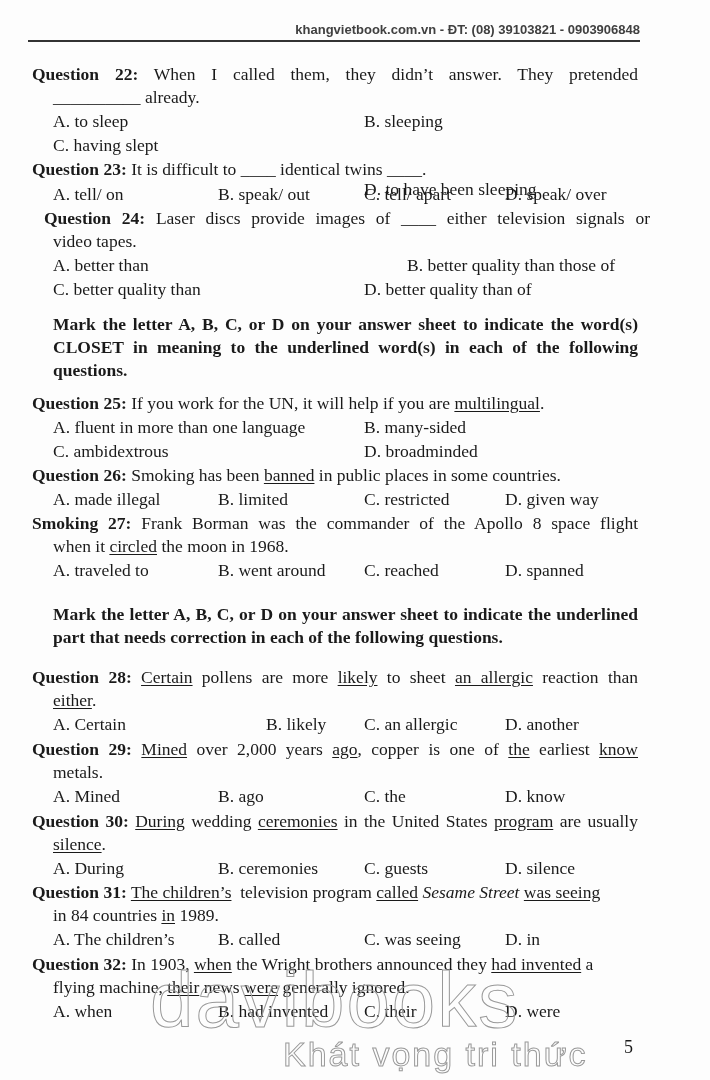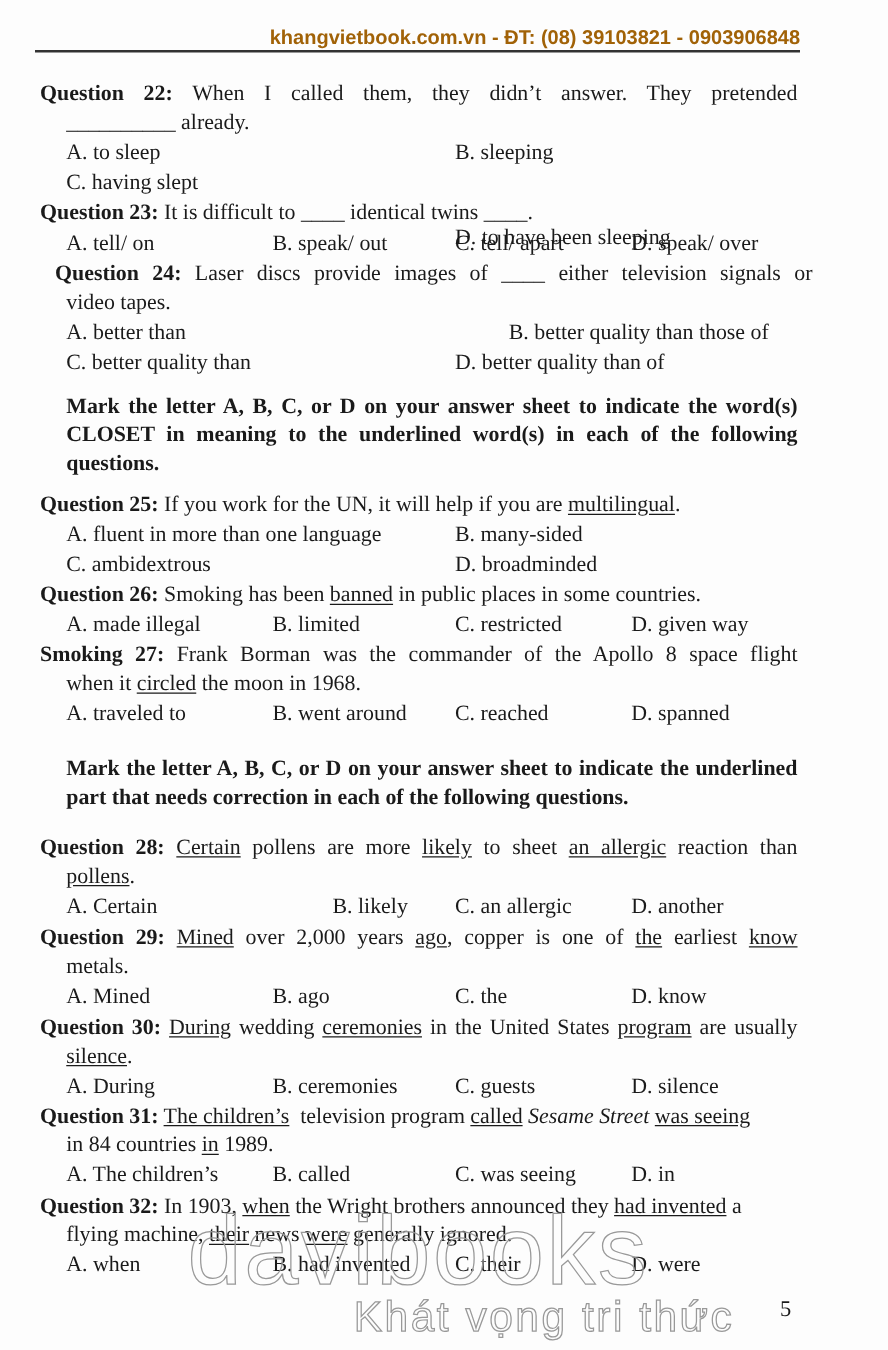--- a/index.html
+++ b/index.html
@@ -1,21 +1,21 @@
 <!DOCTYPE html>
 <html><head>
 <meta charset="utf-8">
 <style>
   html, body { margin:0; padding:0; background:#fdfdfd; }
   body { width:710px; height:1080px; position:relative; overflow:hidden;
          font-family:"Liberation Serif", serif; color:#1a1a1a; font-size:17.5px; }
   .header { position:absolute; left:28px; top:20px; width:612px; height:20px;
             border-bottom:2px solid #333; }
   .header-text { position:absolute; right:0; top:2px; font-family:"Liberation Sans", sans-serif;
-            font-weight:bold; font-size:16px; color:#a16207; }
+            font-weight:bold; font-size:13px; color:#404040; }
   .line { position:absolute; left:32px; white-space:nowrap; }
   .ind { left:53px; }
   .qlabel { font-weight:bold; }
   .u { text-decoration:underline; text-underline-offset:2px; }
   .i { font-style:italic; }
   .opt { position:absolute; white-space:nowrap; }
   .just { width:606px; text-align:justify; text-align-last:justify; white-space:normal; }
   .instr { position:absolute; left:53px; width:585px; font-weight:bold; line-height:23px; text-align:justify; }
   .pagenum { position:absolute; left:624px; top:1037px; font-size:18px; }
   .wm1 { position:absolute; left:150px; top:955px; font-family:"Liberation Sans", sans-serif;
@@ -67,21 +67,21 @@
 <div class="line just" style="top:513px;"><span class="qlabel">Smoking 27:</span><span> Frank Borman was the commander of the Apollo 8 space flight</span></div>
 <div class="line ind" style="top:536px;"><span>when it </span><span class="u">circled</span><span> the moon in 1968.</span></div>
 <div class="opt" style="left:53px;top:560px;">A. traveled to</div>
 <div class="opt" style="left:218px;top:560px;">B. went around</div>
 <div class="opt" style="left:364px;top:560px;">C. reached</div>
 <div class="opt" style="left:505px;top:560px;">D. spanned</div>
 
 <div class="instr" style="top:603px;">Mark the letter A, B, C, or D on your answer sheet to indicate the underlined part that needs correction in each of the following questions.</div>
 
 <div class="line just" style="top:667px;"><span class="qlabel">Question 28:</span> <span class="u">Certain</span><span> pollens are more </span><span class="u">likely</span><span> to sheet </span><span class="u">an allergic</span><span> reaction than</span></div>
-<div class="line ind" style="top:690px;"><span class="u">pollens</span><span>.</span></div>
+<div class="line ind" style="top:690px;"><span class="u">either</span><span>.</span></div>
 <div class="opt" style="left:53px;top:714px;">A. Certain</div>
 <div class="opt" style="left:218px;top:714px;margin-left:48px;">B. likely</div>
 <div class="opt" style="left:364px;top:714px;">C. an allergic</div>
 <div class="opt" style="left:505px;top:714px;">D. another</div>
 
 <div class="line just" style="top:739px;"><span class="qlabel">Question 29:</span> <span class="u">Mined</span><span> over 2,000 years </span><span class="u">ago</span><span>, copper is one of </span><span class="u">the</span><span> earliest </span><span class="u">know</span></div>
 <div class="line ind" style="top:762px;">metals.</div>
 <div class="opt" style="left:53px;top:786px;">A. Mined</div>
 <div class="opt" style="left:218px;top:786px;">B. ago</div>
 <div class="opt" style="left:364px;top:786px;">C. the</div>

